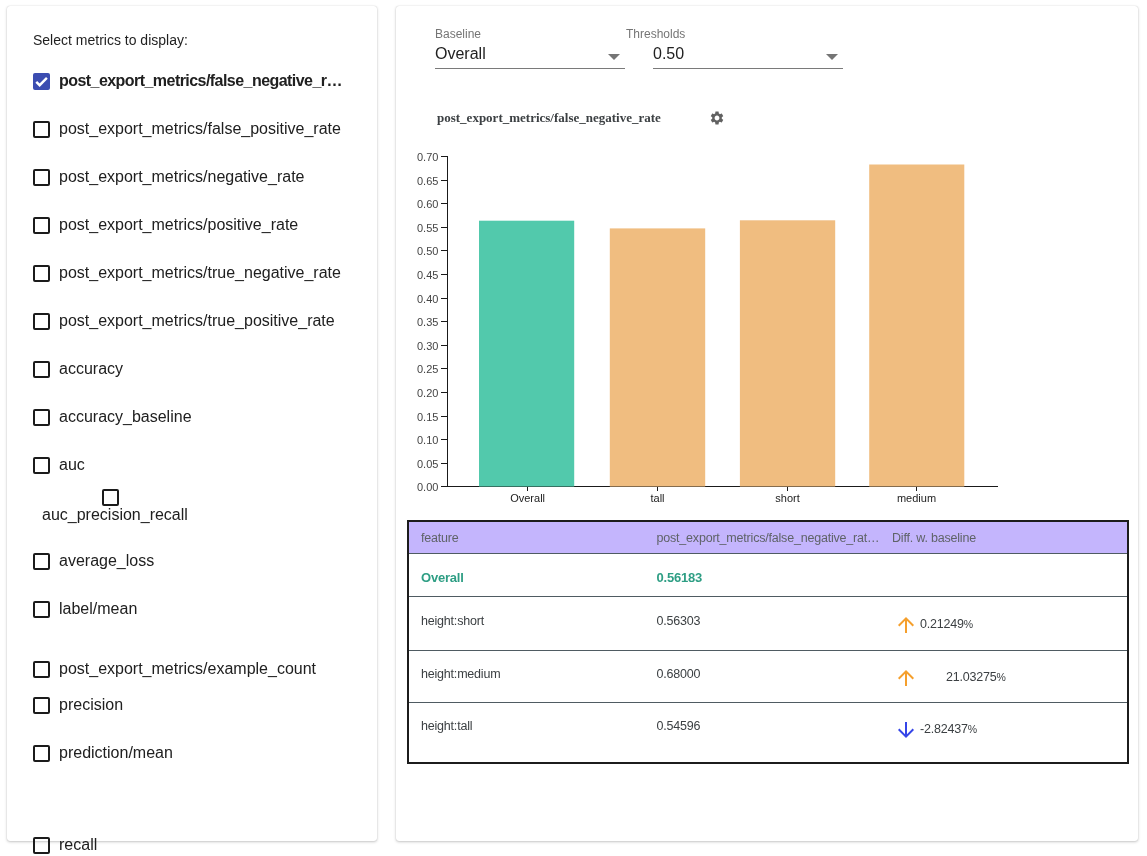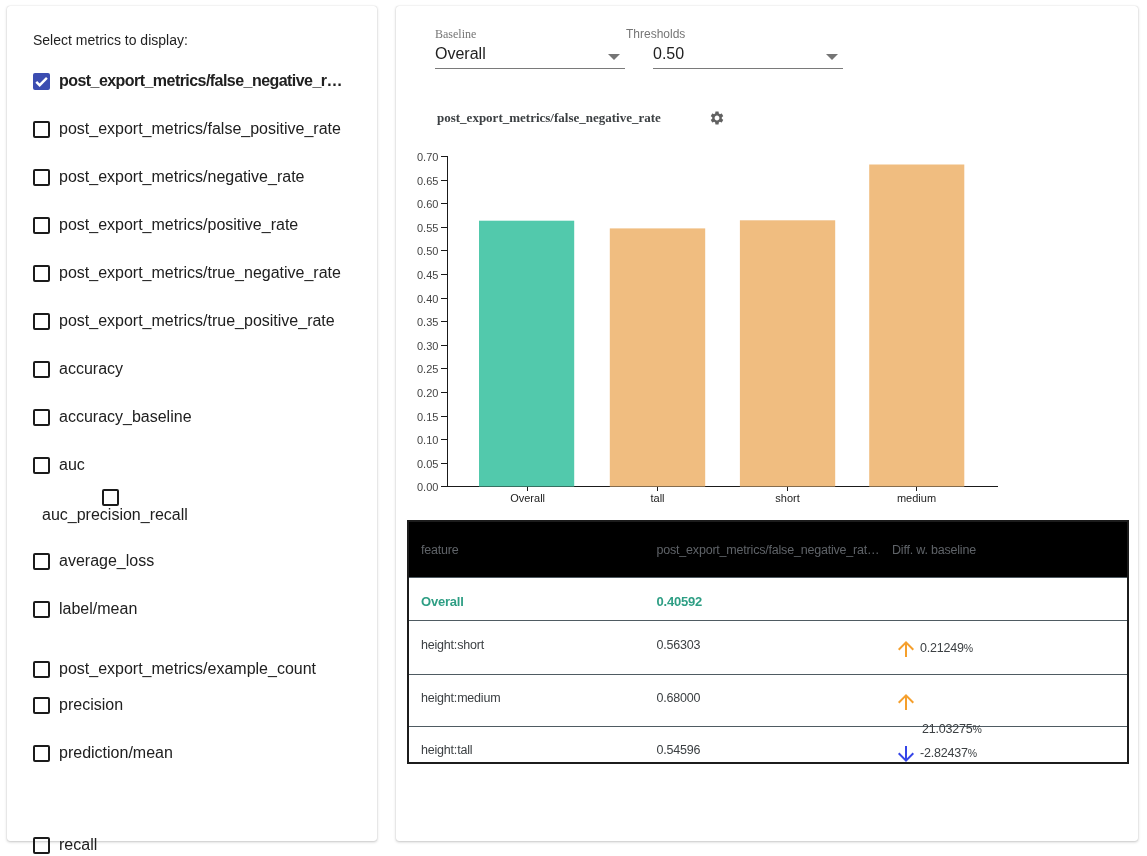--- a/index.html
+++ b/index.html
@@ -99,21 +99,21 @@
   </div>
 <div class="mrow" style="top:729px;">
     <div class="cb"></div>
     <div class="mlabel">prediction/mean</div>
   </div>
 <div class="mrow" style="top:821px;">
     <div class="cb"></div>
     <div class="mlabel">recall</div>
   </div>
 
-<div class="abs slabel" style="left:435px;top:27px;font-family:Liberation Serif, serif;">Baseline</div>
+<div class="abs slabel" style="left:435px;top:27px;">Baseline</div>
 <div class="abs sval" style="left:435px;top:44.5px;">Overall</div>
 <div class="sline" style="left:435px;top:68px;"></div>
 <div class="tri" style="left:608px;top:54px;"></div>
 <div class="abs slabel" style="left:626px;top:27px;">Thresholds</div>
 <div class="abs sval" style="left:653px;top:44.5px;">0.50</div>
 <div class="sline" style="left:653px;top:68px;"></div>
 <div class="tri" style="left:826px;top:54px;"></div>
 
 <div class="abs" style="left:437px;top:110px;font-size:13px;font-weight:bold;color:#3c4043;font-family:Liberation Serif, serif;">post_export_metrics/false_negative_rate</div>
 <svg class="abs" style="left:709px;top:110px;" width="16" height="16" viewBox="0 0 24 24">
@@ -167,44 +167,44 @@
   <rect x="473.2" y="158.5" width="95.1" height="322" fill="#f0bd80"></rect>
   <g font-family="Liberation Sans, sans-serif" font-size="11" fill="#222" text-anchor="middle">
     <text x="131.6" y="496">Overall</text>
     <text x="261.5" y="496">tall</text>
     <text x="391.5" y="496">short</text>
     <text x="520.5" y="496">medium</text>
   </g>
 </svg>
 
 <div id="tbl">
-  <div class="trow" style="height:56px;background:#000000;">
+  <div class="trow" style="height:32px;background:#c4b5fd;">
     <div class="cell hcell" style="left:12px;">feature</div>
     <div class="cell hcell" style="left:247.5px;">post_export_metrics/false_negative_rat…</div>
     <div class="cell hcell" style="left:483px;">Diff. w. baseline</div>
   </div>
   <div class="trow" style="height:43.3px;">
     <div class="cell teal" style="left:12px;">Overall</div>
-    <div class="cell teal" style="left:247.5px;">0.40592</div>
+    <div class="cell teal" style="left:247.5px;">0.56183</div>
   </div>
   <div class="trow" style="height:53.9px;">
     <div class="cell up" style="left:12px;">height:short</div>
     <div class="cell up" style="left:247.5px;">0.56303</div>
     <svg class="cell" style="left:485px;margin-top:1.5px;" width="24" height="24" viewBox="0 0 24 24">
         <path fill="#f59f2c" d="M4 12l1.41 1.41L11 7.83V20h2V7.83l5.58 5.59L20 12l-8-8-8 8z"></path>
       </svg>
     <div class="cell pct" style="left:511px;">0.21249<span class="pctsign">%</span></div>
   </div>
   <div class="trow" style="height:52.3px;">
     <div class="cell up" style="left:12px;">height:medium</div>
     <div class="cell up" style="left:247.5px;">0.68000</div>
     <svg class="cell" style="left:485px;margin-top:1.5px;" width="24" height="24" viewBox="0 0 24 24">
         <path fill="#f59f2c" d="M4 12l1.41 1.41L11 7.83V20h2V7.83l5.58 5.59L20 12l-8-8-8 8z"></path>
       </svg>
-    <div class="cell pct" style="left:513px;margin-top:28px;">21.03275<span class="pctsign">%</span></div>
+    <div class="cell pct" style="left:537px;">21.03275<span class="pctsign">%</span></div>
   </div>
   <div class="trow" style="height:50.5px;">
     <div class="cell up" style="left:12px;">height:tall</div>
     <div class="cell up" style="left:247.5px;">0.54596</div>
     <svg class="cell" style="left:485px;margin-top:1.5px;" width="24" height="24" viewBox="0 0 24 24">
         <path fill="#3545e8" d="M20 12l-1.41-1.41L13 16.17V4h-2v12.17l-5.58-5.59L4 12l8 8 8-8z"></path>
       </svg>
     <div class="cell pct" style="left:511px;">-2.82437<span class="pctsign">%</span></div>
   </div>
 </div>

